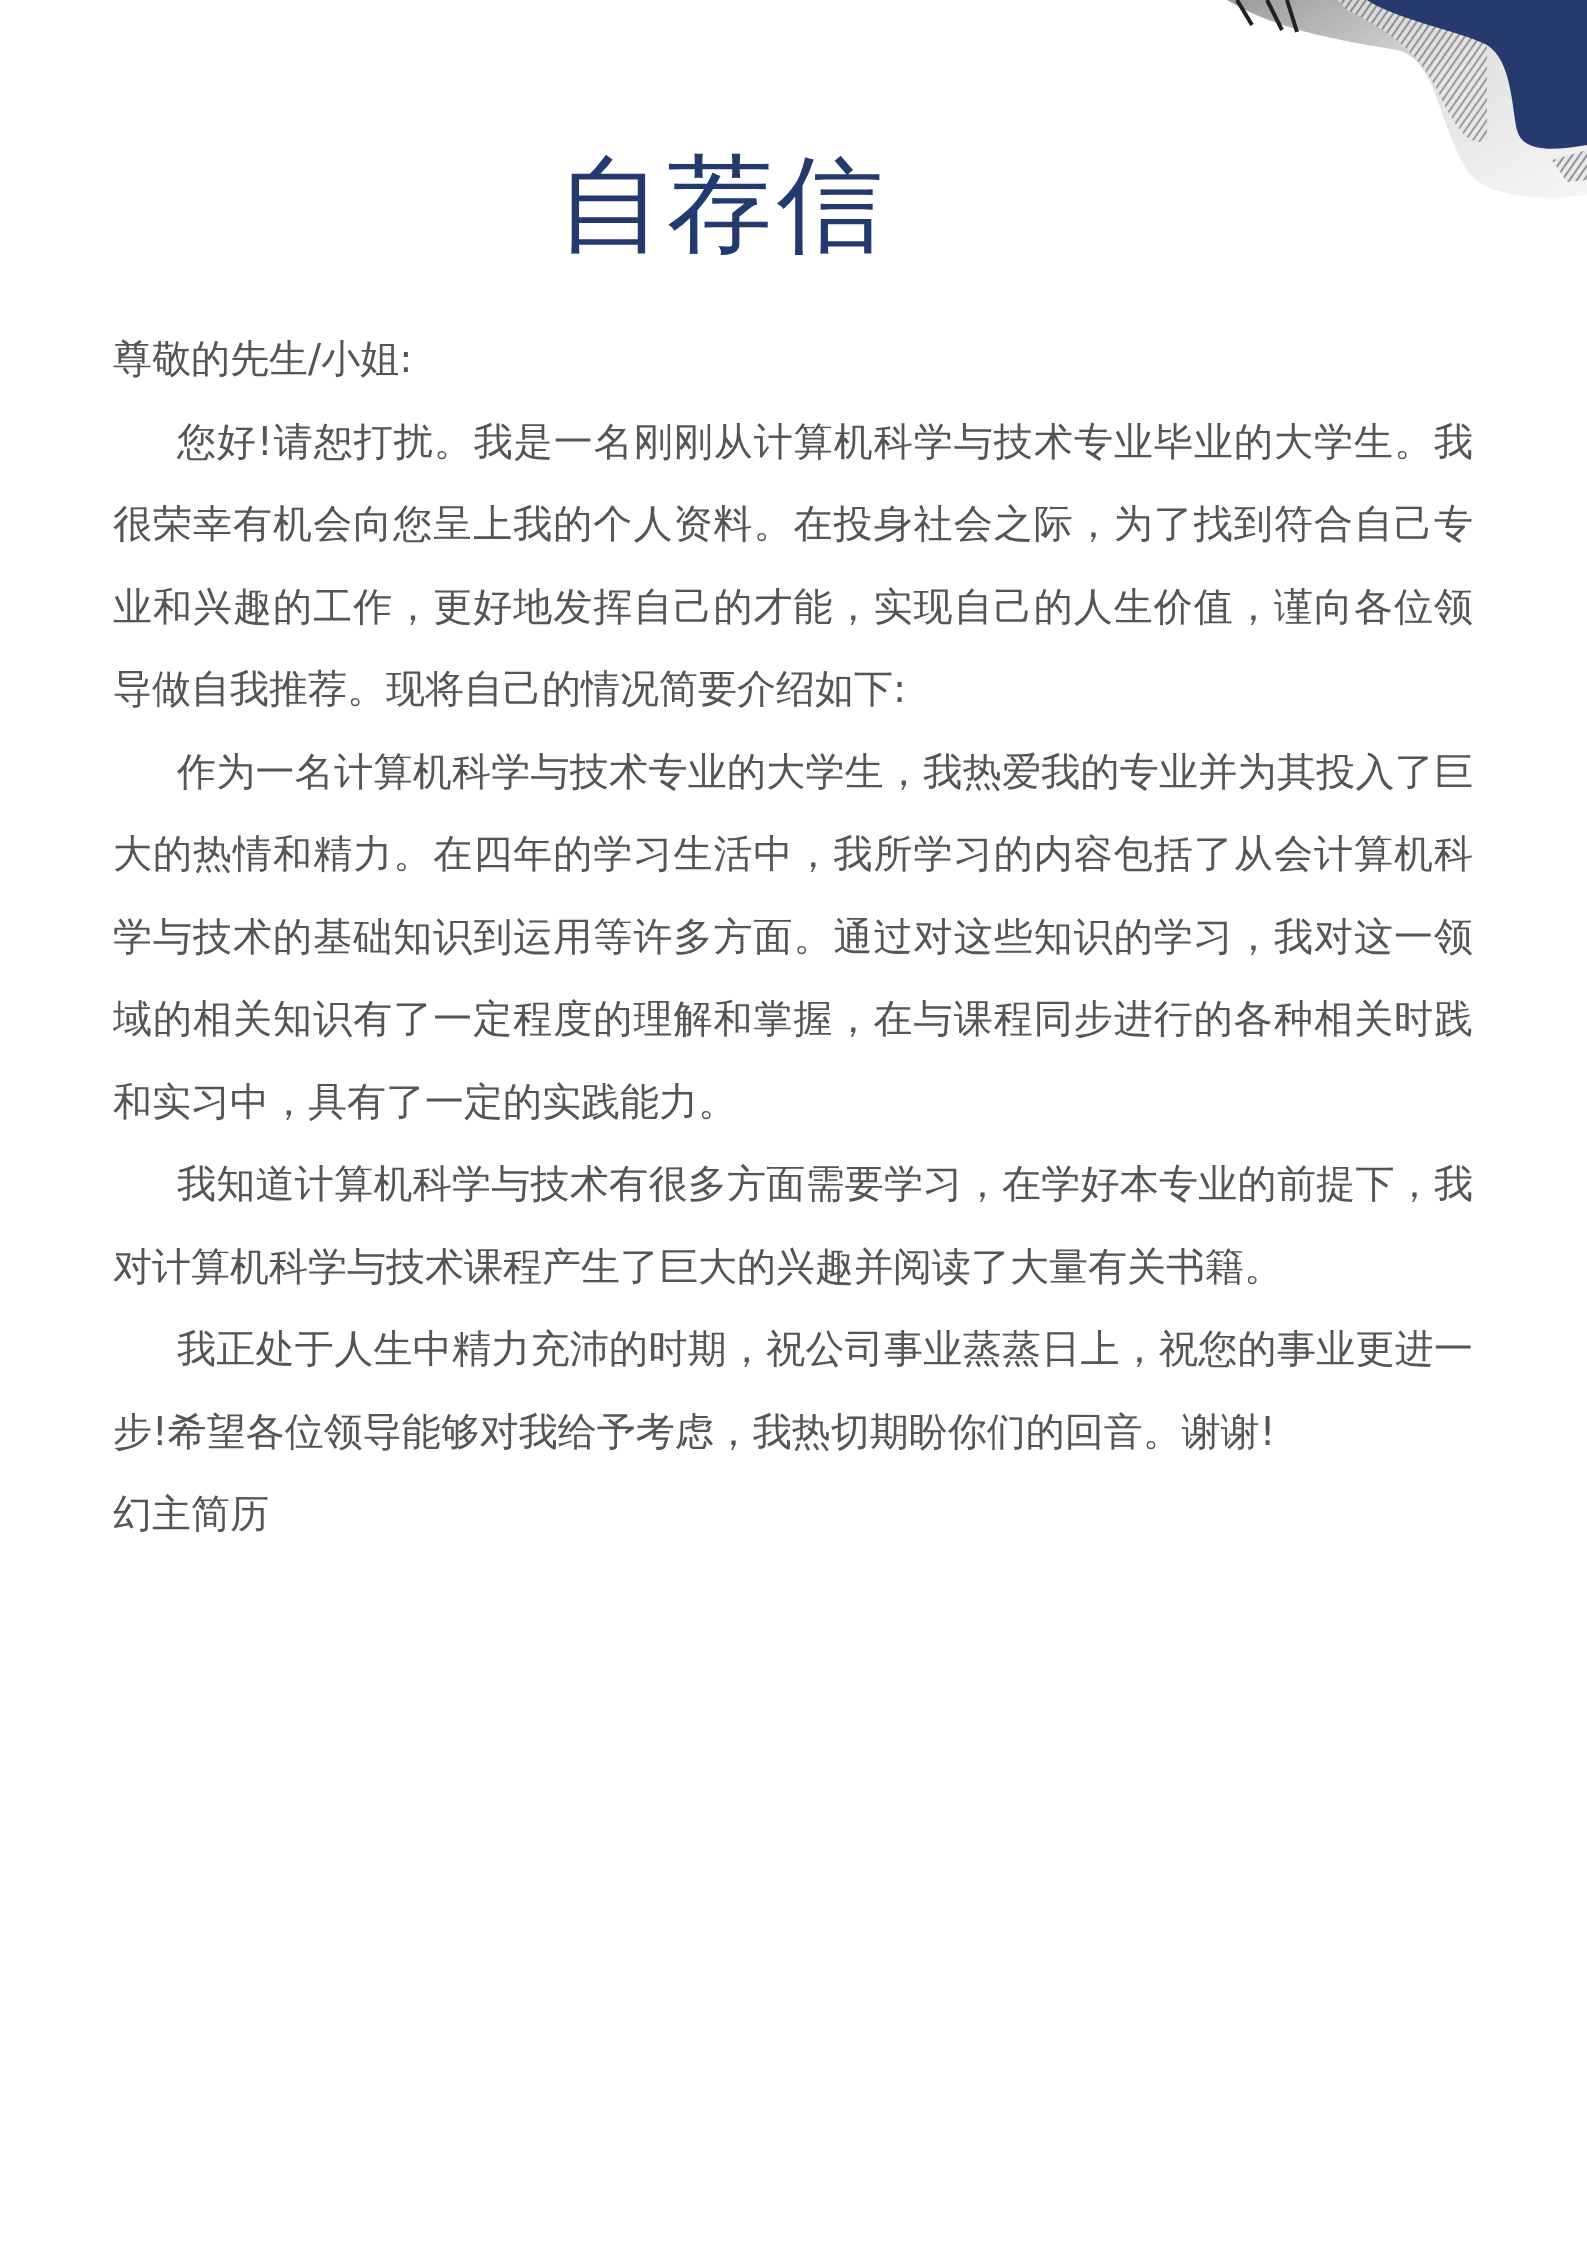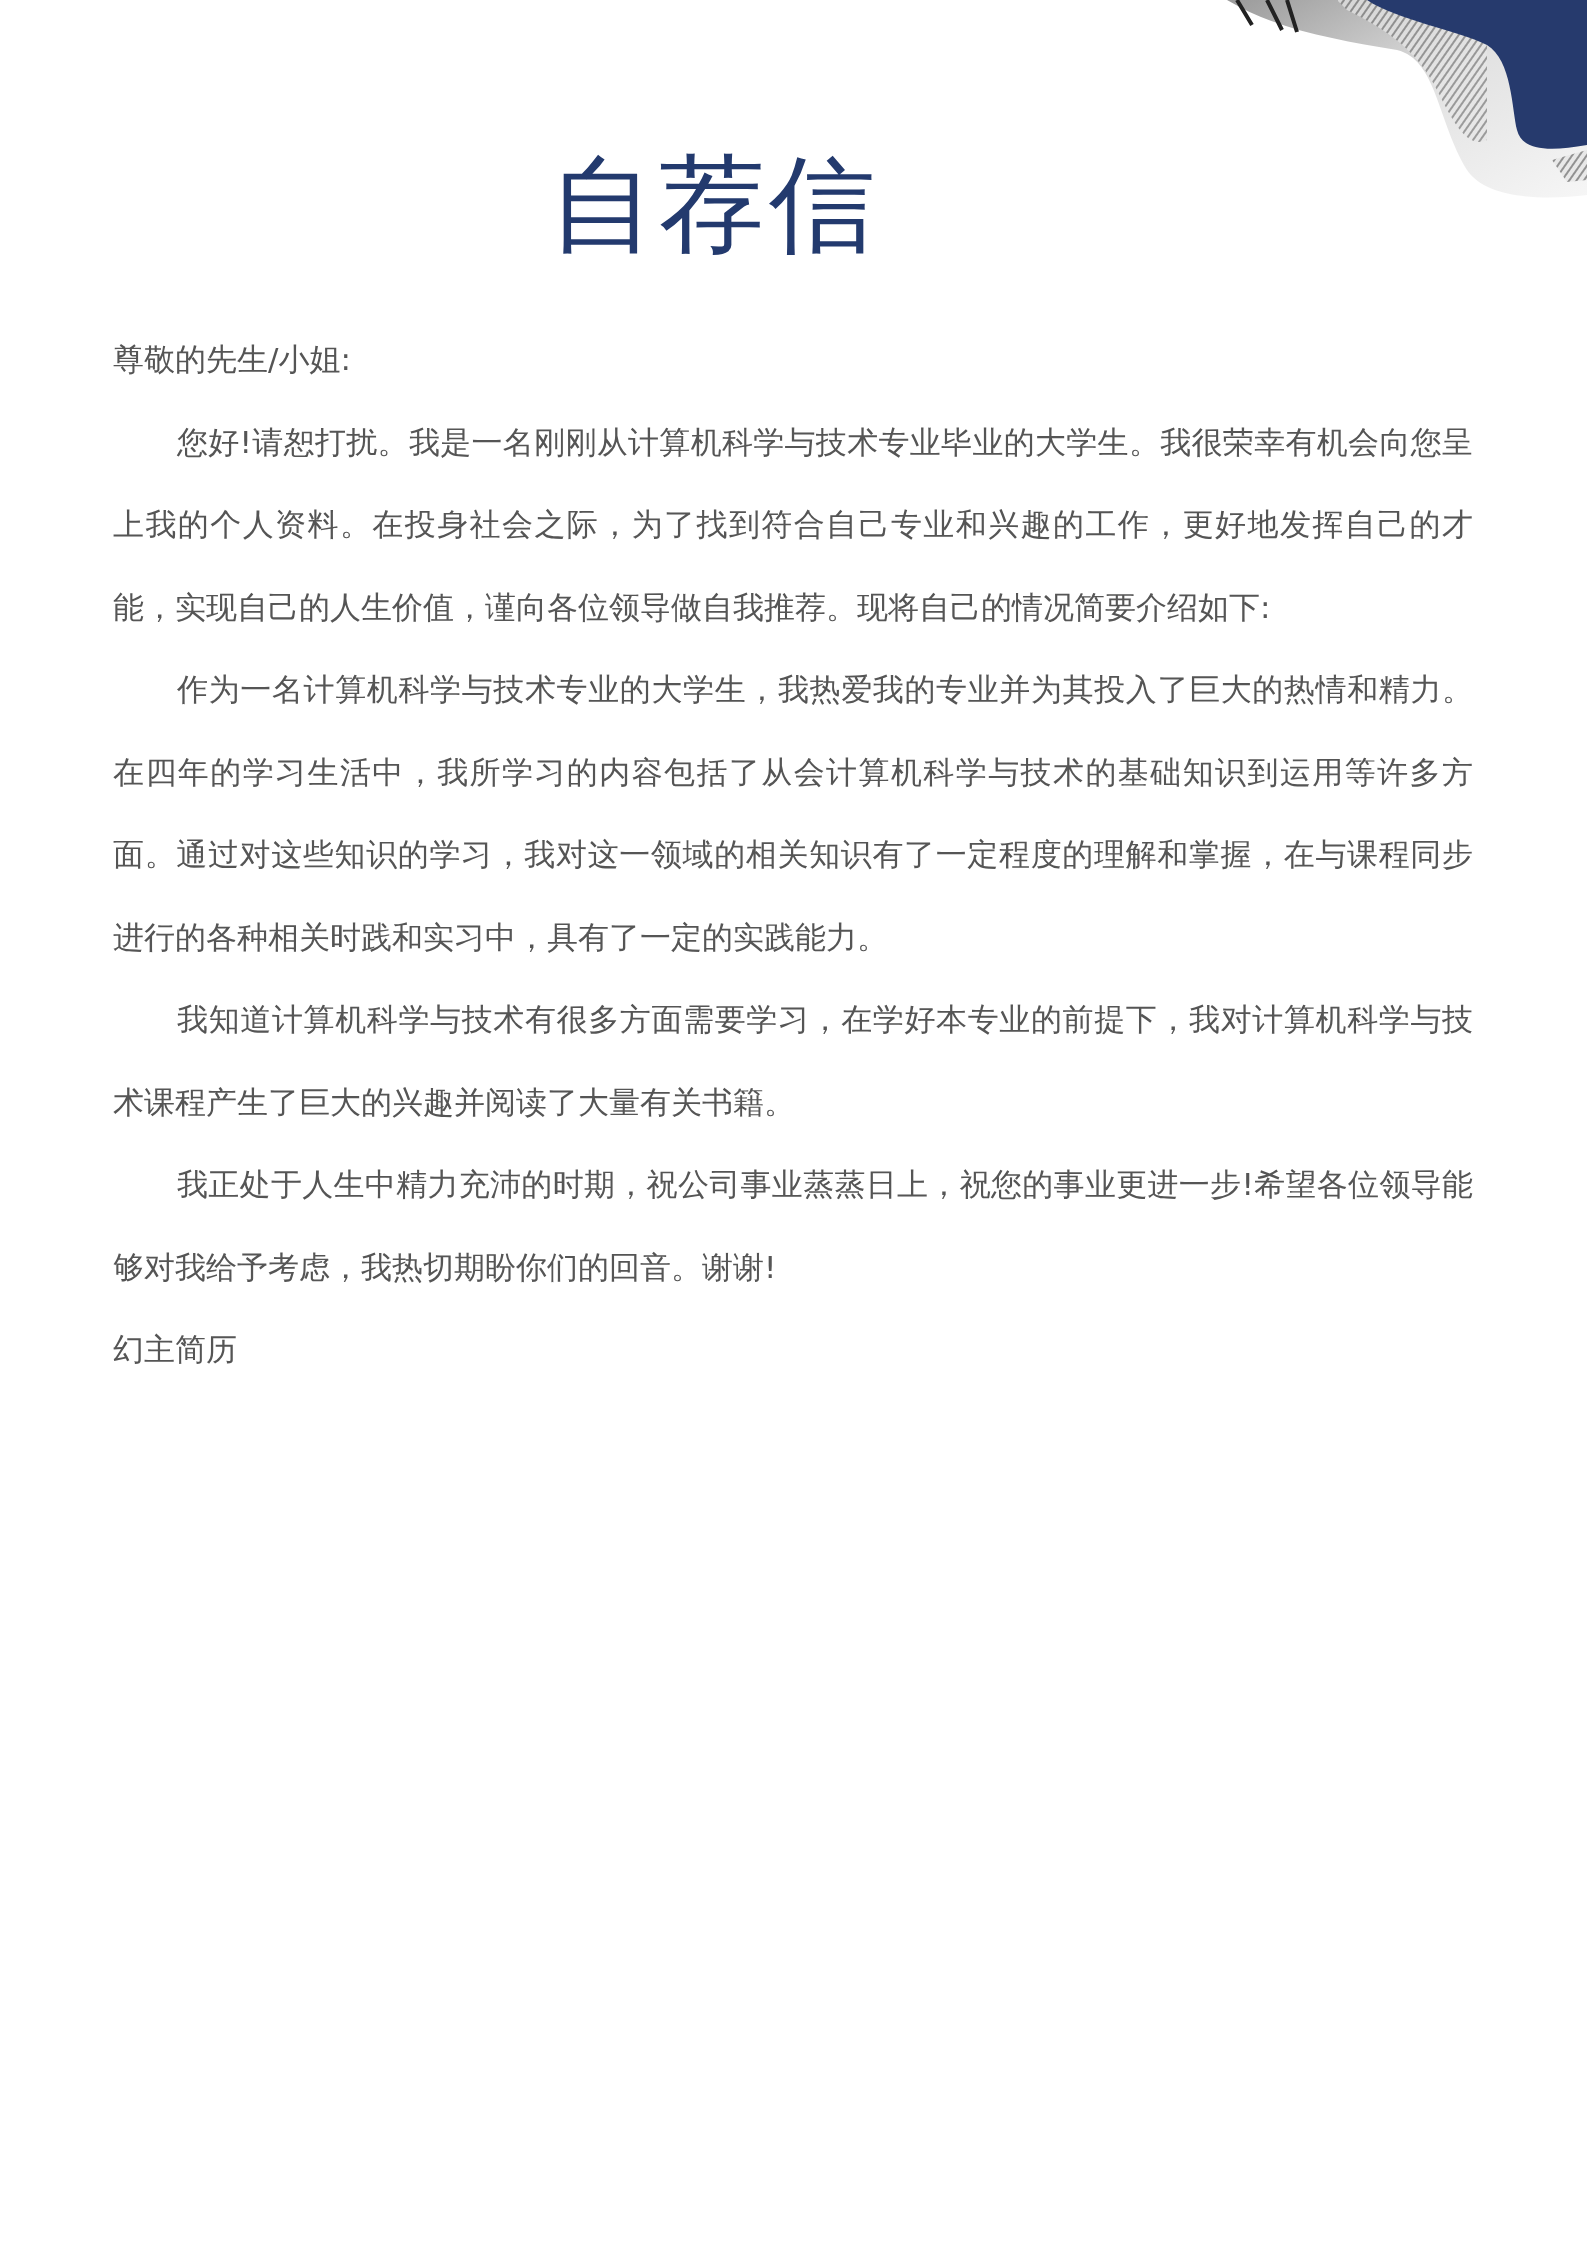--- a/index.html
+++ b/index.html
@@ -1,22 +1,22 @@
 <!DOCTYPE html>
 <html><head>
 <meta charset="utf-8">
 <style>
   html, body { margin: 0; padding: 0; background: #ffffff; }
   body { width: 1587px; height: 2245px; position: relative; overflow: hidden;
          font-family: "DejaVu Sans", "Liberation Sans", sans-serif; color: #555555; }
   .deco { position: absolute; top: 0; right: 0; width: 420px; height: 220px; }
   .title { position: absolute; top: 135px; left: 0; width: 1428px; text-align: center;
-           font-size: 106px; letter-spacing: 4px; color: #233a6e; line-height: 140px; }
+           font-size: 106px; letter-spacing: 4px; color: #233a6e; line-height: 140px; padding-left: 8px; }
   .letter { position: absolute; top: 318px; left: 113px; width: 1360px;
-            font-size: 31px; line-height: 82.5px; }
+            font-size: 39px; line-height: 82.5px; }
   .letter p { margin: 0; }
   .indent { text-indent: 64px; }
   .right { text-align: left; padding-right: 0; }
   .letter .justify { text-align: justify; }
 </style>
 </head>
 <body>
 
 <svg class="deco" viewBox="0 0 420 220" xmlns="http://www.w3.org/2000/svg">
   <defs>

